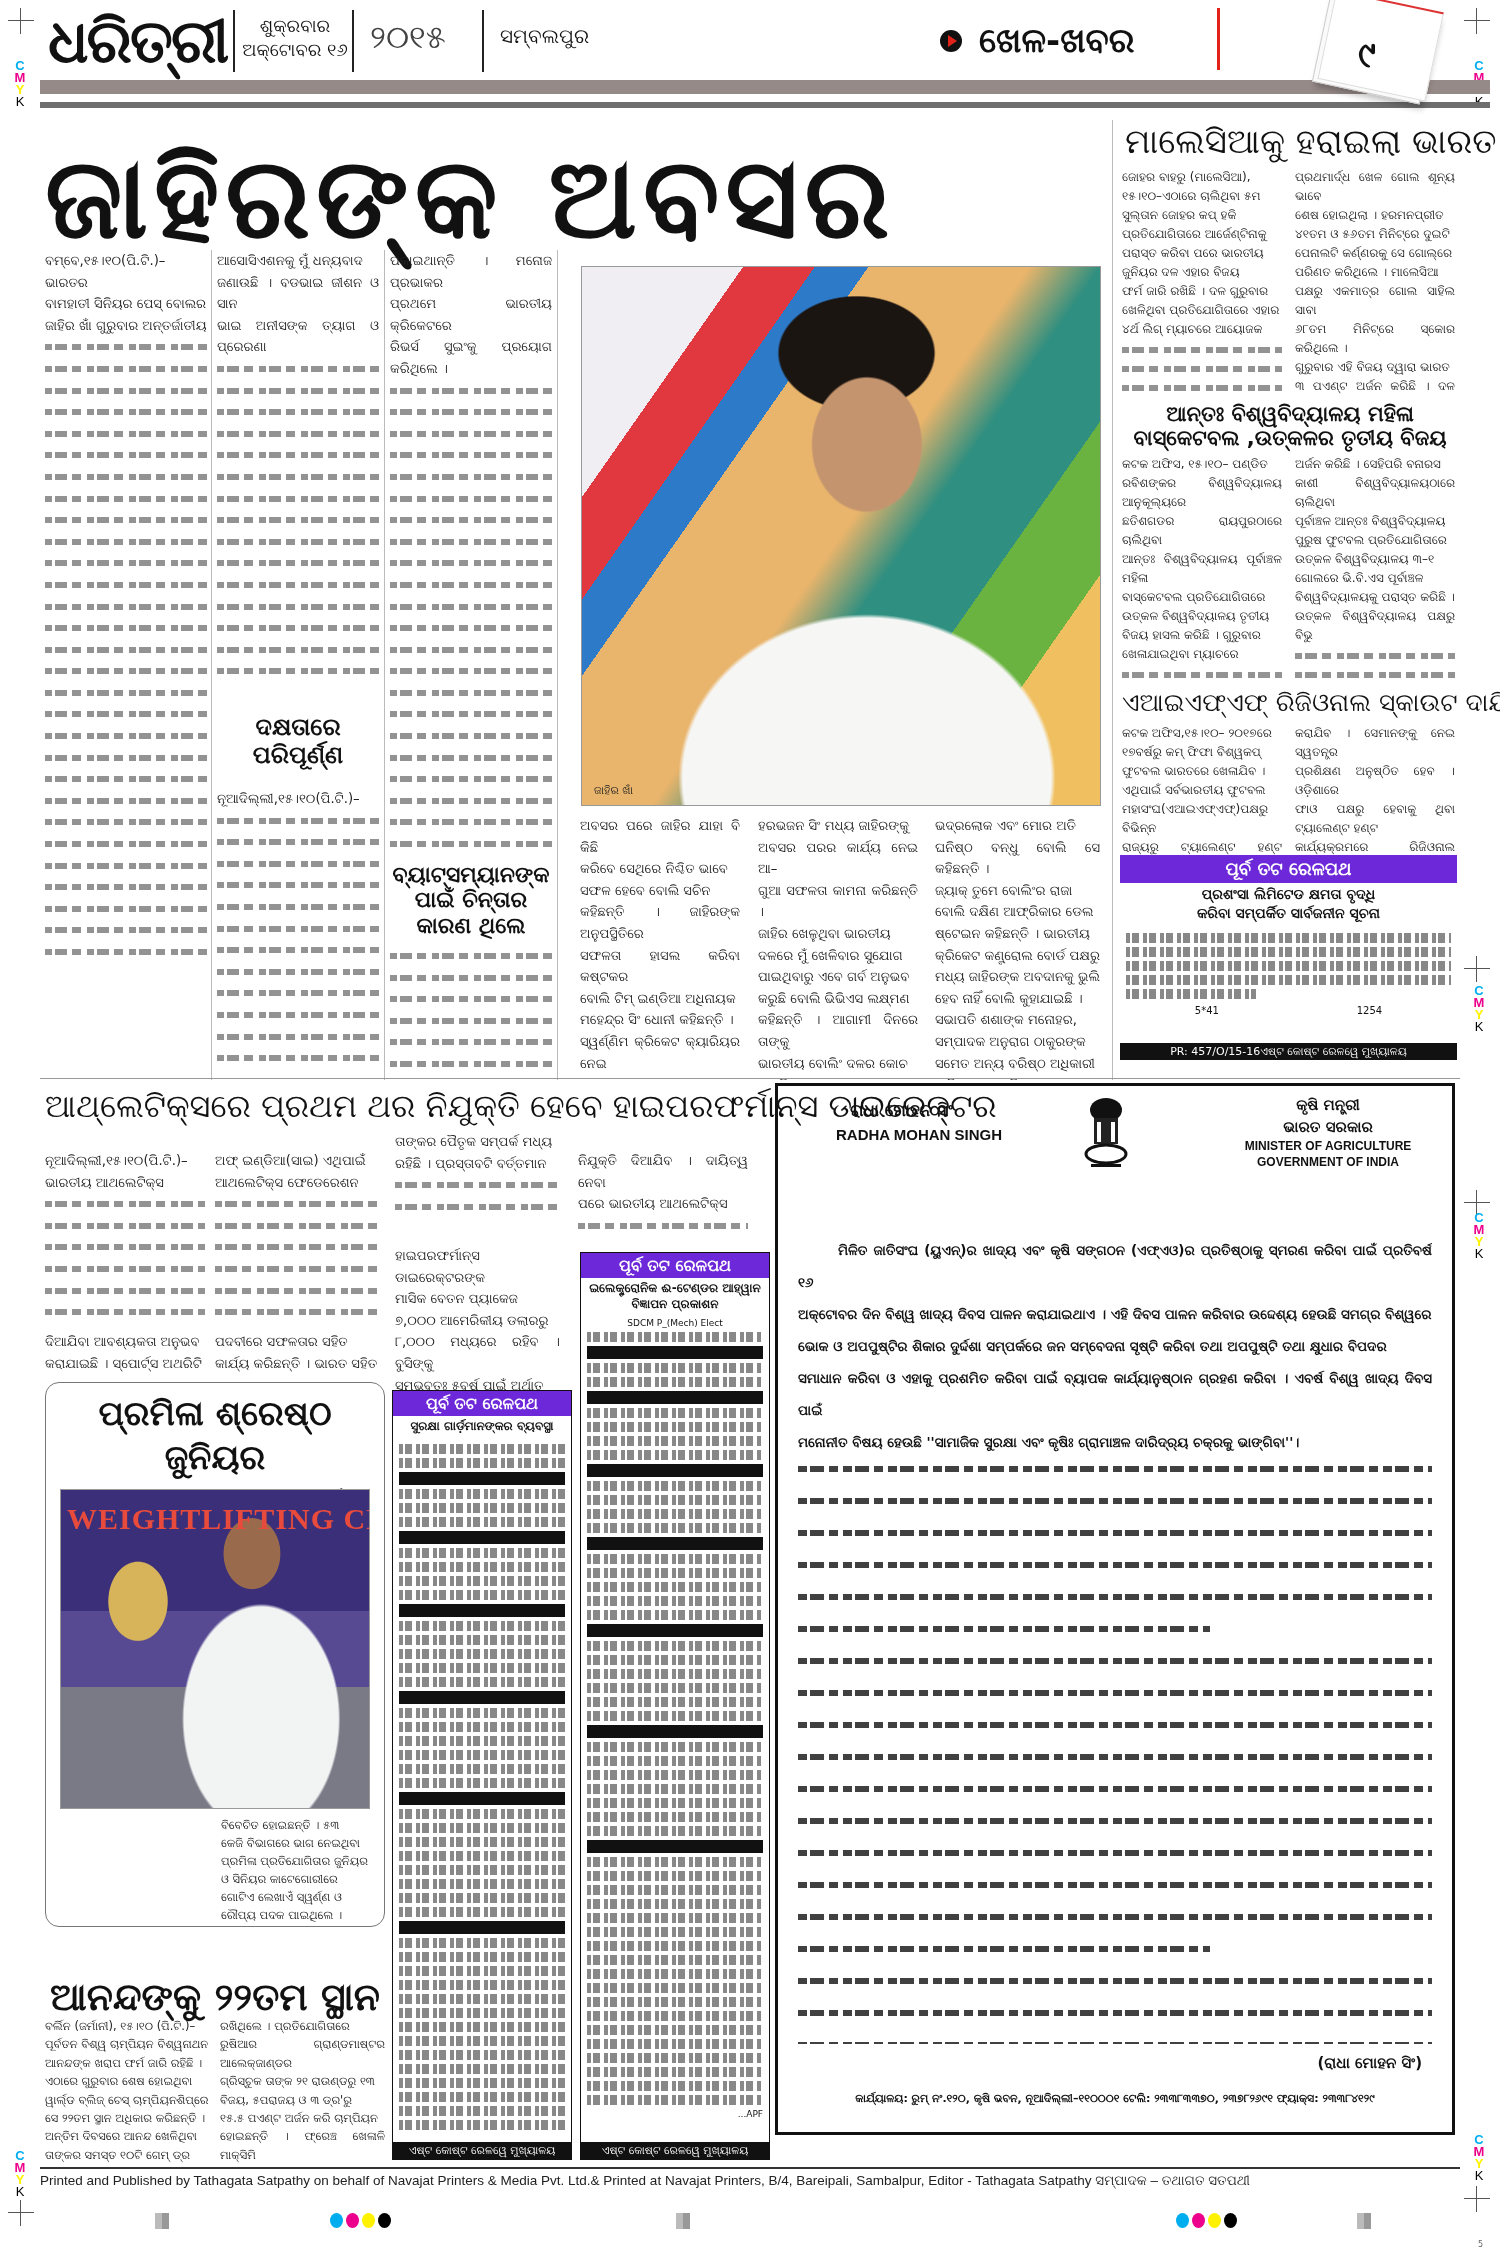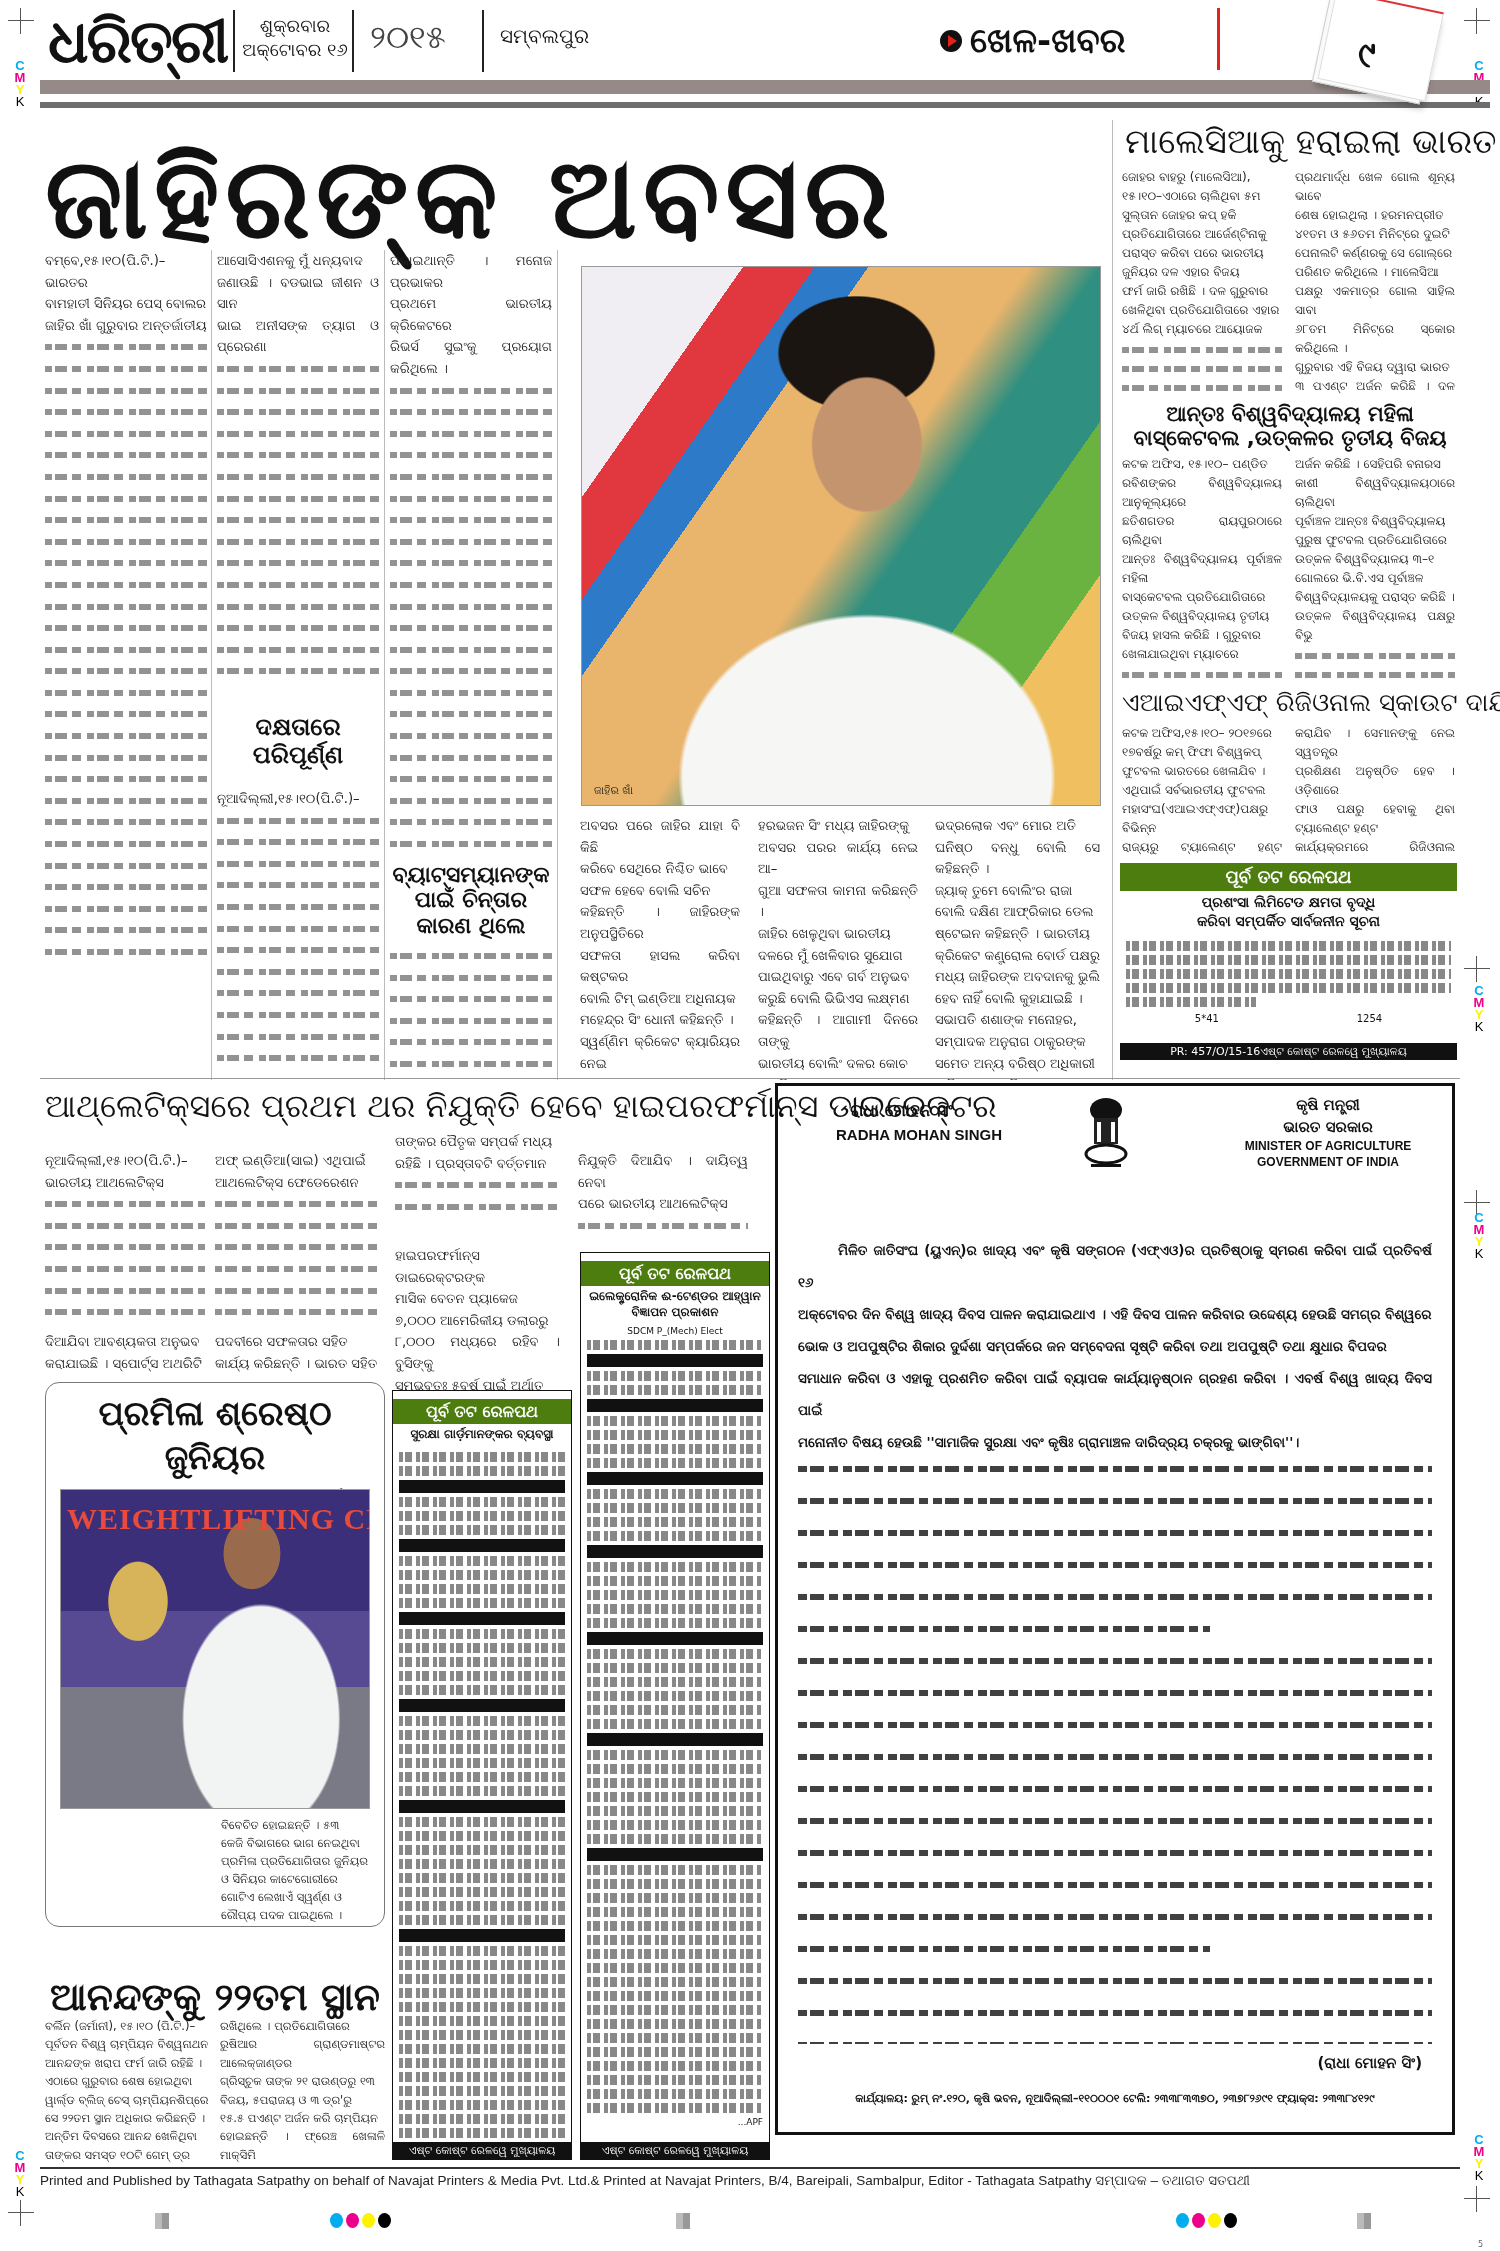--- a/index.html
+++ b/index.html
@@ -14,21 +14,21 @@
   .reg::before { content: ""; position: absolute; left: 12px; top: 0; width: 1px; height: 26px; background: #555; }
   .reg::after { content: ""; position: absolute; top: 12px; left: 0; height: 1px; width: 26px; background: #555; }
 
   
   .masthead { position: absolute; left: 40px; top: 0; width: 1420px; height: 120px; }
   .logo { position: absolute; left: 8px; top: 6px; font-family: "DejaVu Serif", serif; font-size: 60px; font-weight: bold; letter-spacing: -2px; }
   .mh-sep { position: absolute; top: 10px; width: 2px; height: 62px; background: #222; }
   .mh-day { position: absolute; left: 200px; top: 14px; font-size: 18px; line-height: 24px; text-align: center; width: 110px; }
   .mh-year { position: absolute; left: 330px; top: 18px; font-size: 32px; color: #444; }
   .mh-city { position: absolute; left: 460px; top: 24px; font-size: 20px; }
-  .mh-section { position: absolute; left: 900px; top: 20px; font-size: 34px; font-weight: bold; display: flex; align-items: center; gap: 8px; }
+  .mh-section { position: absolute; left: 900px; top: 20px; font-size: 34px; font-weight: bold; display: flex; align-items: center; gap: 17px; }
   .play-dot { width: 22px; height: 22px; border-radius: 50%; background: #111; position: relative; display: inline-block; }
   .play-dot::after { content: ""; position: absolute; left: 8px; top: 5px; border-left: 9px solid #e2231a; border-top: 6px solid transparent; border-bottom: 6px solid transparent; }
   .red-rule { position: absolute; left: 1177px; top: 8px; width: 3px; height: 62px; background: #e2231a; }
   .band1 { position: absolute; left: 0; top: 80px; width: 1450px; height: 14px; background: #968a88; }
   .band2 { position: absolute; left: 0; top: 102px; width: 1450px; height: 6px; background: #6e6e6e; }
   .pagebox { position: absolute; left: 1280px; top: 4px; width: 110px; height: 90px; background: #fafafa; border: 1px solid #ccc; box-shadow: 4px 4px 6px rgba(0,0,0,.25); transform: rotate(12deg); }
   .pagebox::before { content: ""; position: absolute; left: 4px; top: -6px; width: 100%; height: 100%; background: #fff; border: 1px solid #ddd; border-top: 2px solid #d33; z-index: -1; }
   .pagenum { position: absolute; left: 1318px; top: 34px; font-size: 36px; font-weight: bold; }
 
   
@@ -45,21 +45,21 @@
   .line.short::before { right: 35%; }
 
   .photo { position: absolute; overflow: hidden; border: 1px solid #999; }
   .caption { position: absolute; font-size: 11px; color: #222; }
 
   .vrule { position: absolute; width: 1px; background: #bbb; }
   .hrule { position: absolute; height: 2px; background: #222; }
 
   
   .tender { position: absolute; border: 2px solid #111; background: #fff; }
-  .tender-head { background: #4d7c0f; color: #fff; font-weight: bold; text-align: center; font-size: 18px; padding: 3px 0; margin-top: 8px; }
+  .tender-head { background: #6d28d9; color: #fff; font-weight: bold; text-align: center; font-size: 18px; padding: 3px 0; }
   .tender-sub { font-weight: bold; text-align: center; font-size: 14px; padding: 2px 4px; line-height: 1.35; }
   .tender-body { padding: 4px 6px; }
   .tline { height: 10px; margin: 4px 0; background: repeating-linear-gradient(90deg,#555 0 4px,transparent 4px 6px,#555 6px 13px,transparent 13px 17px); opacity:.7; }
   .tbar { background: #111; color: #fff; font-size: 10px; padding: 1px 4px; margin: 3px 0; }
   .tender-foot { background: #111; color: #fff; font-size: 11px; padding: 2px 6px; position: absolute; left: 0; right: 0; bottom: 0; display: flex; justify-content: center; }
 
   
   .ad { position: absolute; left: 775px; top: 1083px; width: 680px; height: 1052px; border: 3px solid #111; padding-left: 16px; }
   .ad-name-or { position: absolute; left: 72px; top: 14px; font-size: 17px; font-weight: bold; }
   .ad-name-en { position: absolute; left: 58px; top: 40px; font-family: "Liberation Sans", sans-serif; font-weight: bold; font-size: 15px; }

